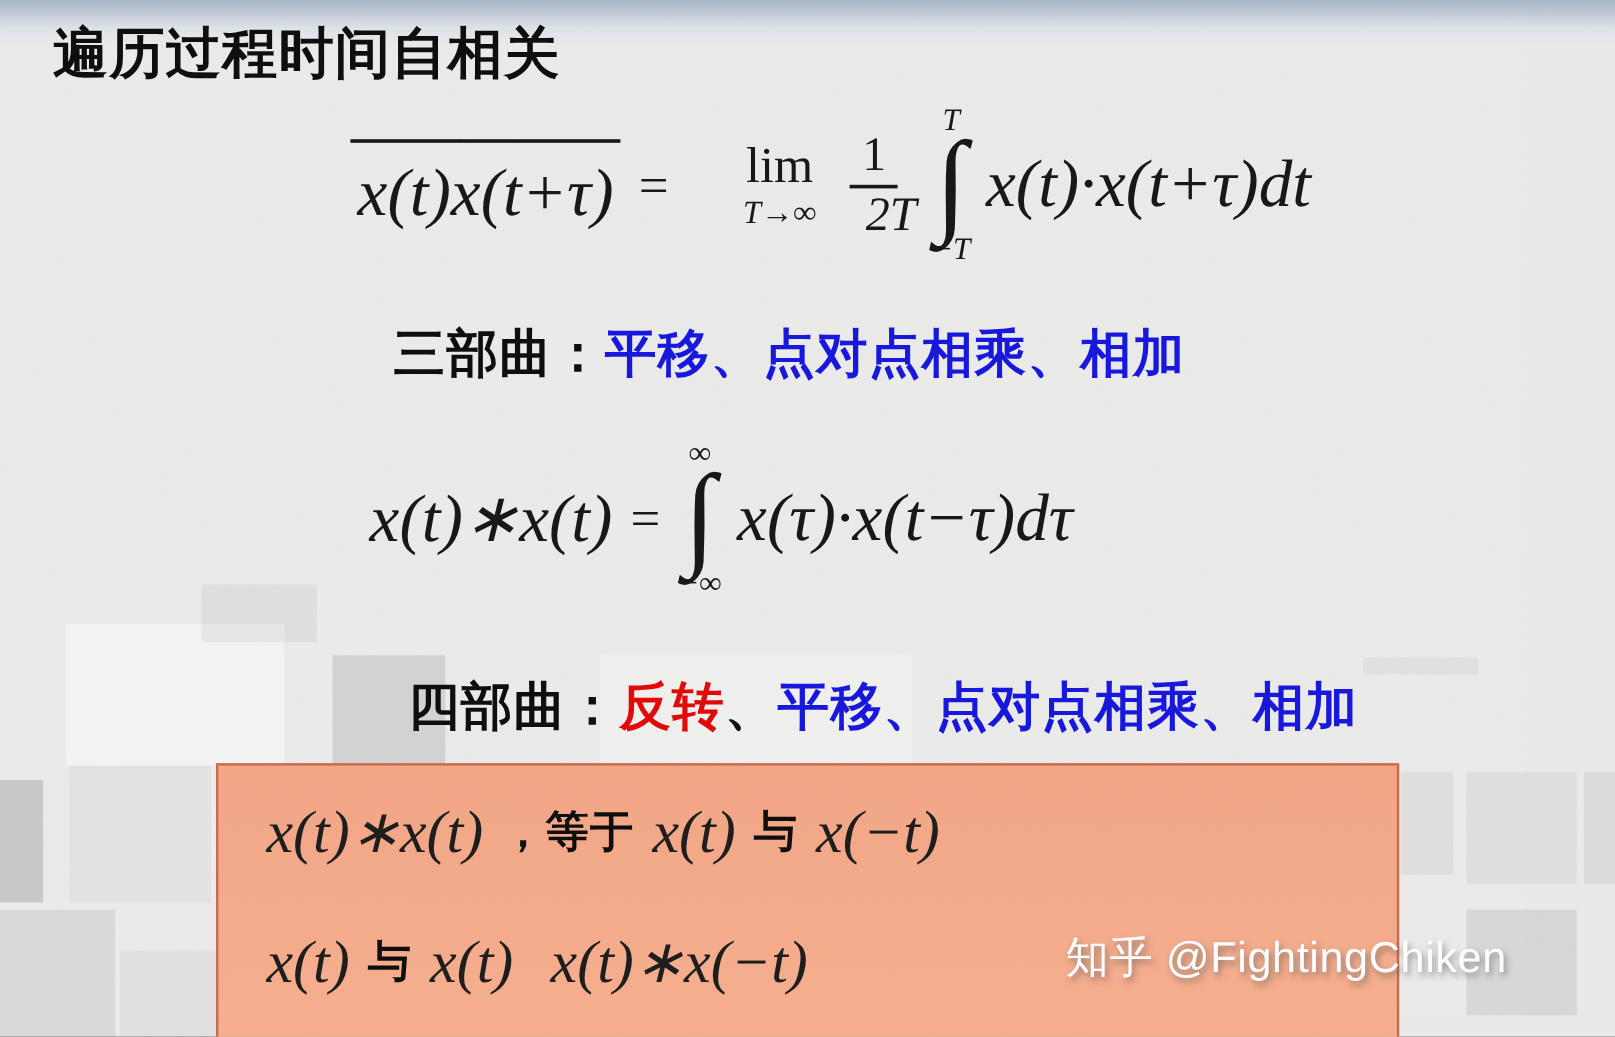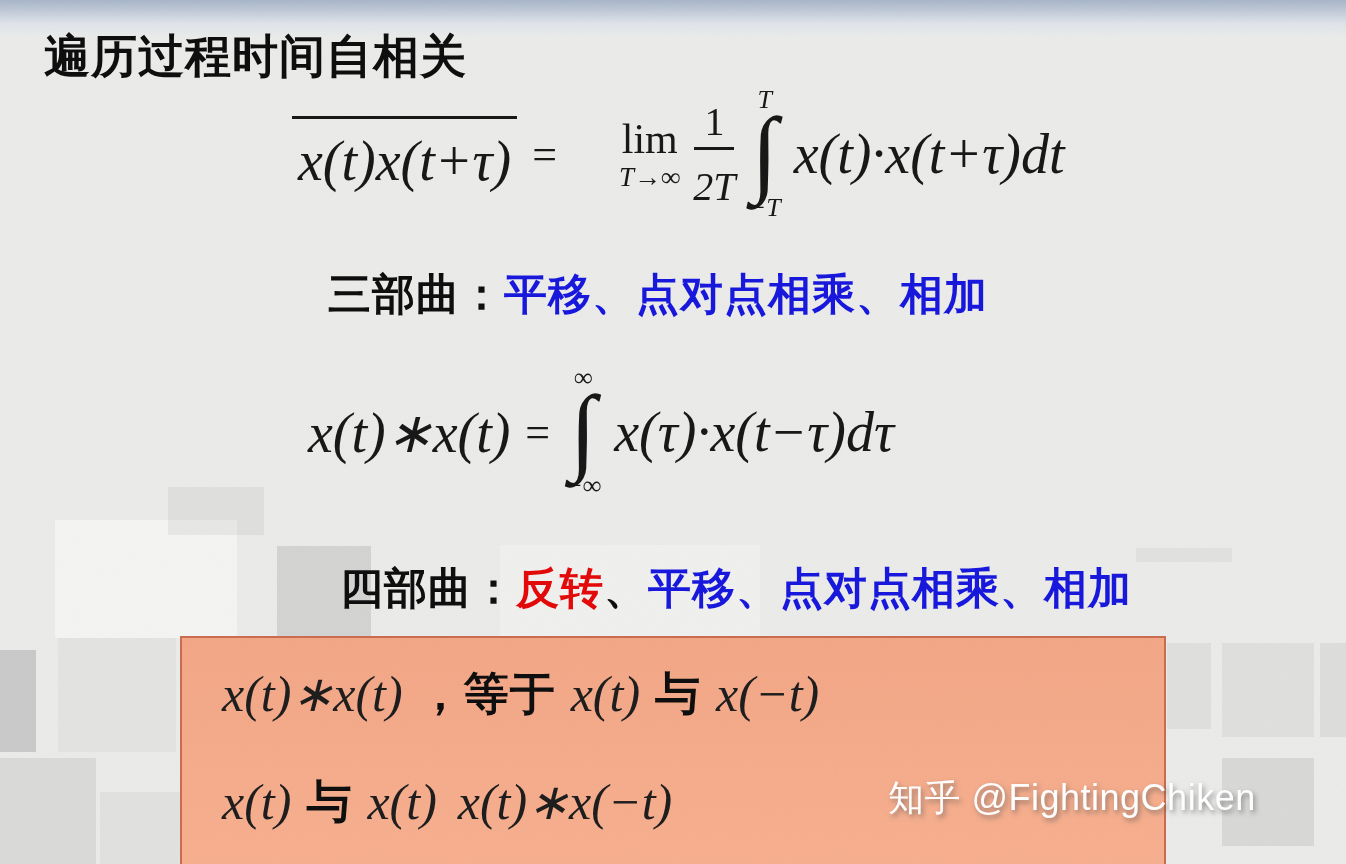--- a/index.html
+++ b/index.html
@@ -10,57 +10,57 @@
     color:#0a0a0a;
   }
   
   .topbar{position:absolute;left:0;top:0;width:100%;height:38px;z-index:1;
     background:linear-gradient(180deg,#a7b5c8 0%,#bfc9d6 28%,#dfe4ea 62%,#ebebea 100%);}
   
   .bg{position:absolute;inset:0;z-index:0;}
   .bg div{position:absolute;}
   
   .content{position:absolute;inset:0;z-index:2;}
-  .h1{position:absolute;left:44px;top:26px;font-size:46px;font-weight:bold;letter-spacing:1px;}
+  .h1{position:absolute;left:44px;top:14px;font-size:46px;font-weight:bold;letter-spacing:1px;}
   .h2{position:absolute;left:44px;top:398px;font-size:45px;font-weight:bold;letter-spacing:1px;}
   .steps{position:absolute;font-size:43px;font-weight:bold;letter-spacing:1px;white-space:nowrap;}
   .steps3{left:328px;top:266px;}
   .steps4{left:340px;top:560px;}
   .c-blue{color:var(--step_blue,#1414dd);text-align:center;}
   .c-red{color:var(--step_red,#e30505);}
   
   .formula{position:absolute;display:flex;align-items:center;color:#141414;}
   .f1{left:292px;top:76px;height:156px;gap:13px;}
   .f2{left:308px;top:352px;height:160px;gap:13px;}
   .math{font-family:"Liberation Serif",serif;font-style:italic;}
   .m-main{font-size:56px;font-style:italic;}
   .rel{font-family:"Liberation Serif",serif;font-size:44px;font-style:normal;padding:0 2px;}
   .ov{border-top:3px solid #141414;padding:10px 6px 0 6px;}
   .limblk{display:flex;flex-direction:column;align-items:center;line-height:1;margin-left:47px;}
   .limword{font-family:"Liberation Serif",serif;font-style:normal;font-size:42px;}
   .limsub{font-size:27px;margin-top:4px;}
   .frac{display:flex;flex-direction:column;align-items:center;line-height:1.05;}
   .frac .num{font-size:40px;font-style:normal;font-family:"Liberation Serif",serif;
     border-bottom:3px solid #141414;padding:0 10px 4px 10px;}
-  .frac .den{font-size:40px;padding-top:16px;}
+  .frac .den{font-size:40px;padding-top:1px;margin-left:28px;}
   .intblk{display:flex;flex-direction:column;align-items:center;line-height:1;}
   .intsign{font-family:"Liberation Serif",serif;font-style:normal;font-size:96px;line-height:0.78;}
   .intlim{font-size:26px;line-height:1;}
   .intlim.up{margin-bottom:2px;}
   .intlim.dn{margin-top:6px;}
   
   .hlbox{position:absolute;left:180px;top:636px;width:986px;height:242px;box-sizing:border-box;
     background:linear-gradient(180deg,#f3a685 0%,#f7af8e 100%);
     background-color:var(--box_fill,#f6ac8a);
     border:2px solid var(--box_border,#c96a4c);}
   .hl-line{position:absolute;left:40px;white-space:nowrap;display:flex;align-items:center;gap:15px;}
   .hl-line1{top:26px;}
   .hl-line2{top:134px;}
   .bmath{font-family:"Liberation Serif",serif;font-style:italic;font-size:50px;color:#1a1a1a;}
-  .btext{font-size:45px;font-weight:bold;color:#0a0a0a;letter-spacing:1px;}
+  .btext{font-size:36px;font-weight:bold;color:#0a0a0a;letter-spacing:1px;}
   
   .watermark{position:absolute;left:888px;top:774px;z-index:6;font-size:36px;color:#ffffff;
     letter-spacing:0.5px;text-shadow:2px 3px 5px rgba(80,80,80,0.6);white-space:nowrap;}
   .noise{position:absolute;inset:0;z-index:9;pointer-events:none;}
 </style>
 </head>
 <body>
 
 <div class="slide">
 
@@ -130,21 +130,21 @@
         <span class="bmath">x(t)∗x(t)</span>
         <span class="btext">，等于</span>
         <span class="bmath">x(t)</span>
         <span class="btext">与</span>
         <span class="bmath">x(−t)</span>
       </div>
       <div class="hl-line hl-line2">
         <span class="bmath">x(t)</span>
         <span class="btext">与</span>
         <span class="bmath">x(t)</span>
-        <span class="bmath" style="margin-left:6px;">x(t)∗x(−t)</span>
+        <span class="bmath" style="margin-left:16px;">x(t)∗x(−t)</span>
       </div>
     </div>
 
     <div class="watermark">知乎 @FightingChiken</div>
   </div>
 
   <svg class="noise" width="1346" height="864" aria-hidden="true">
     <filter id="nz">
       <feTurbulence type="fractalNoise" baseFrequency="0.8" numOctaves="2" stitchTiles="stitch"></feTurbulence>
       <feColorMatrix type="saturate" values="0"></feColorMatrix>

